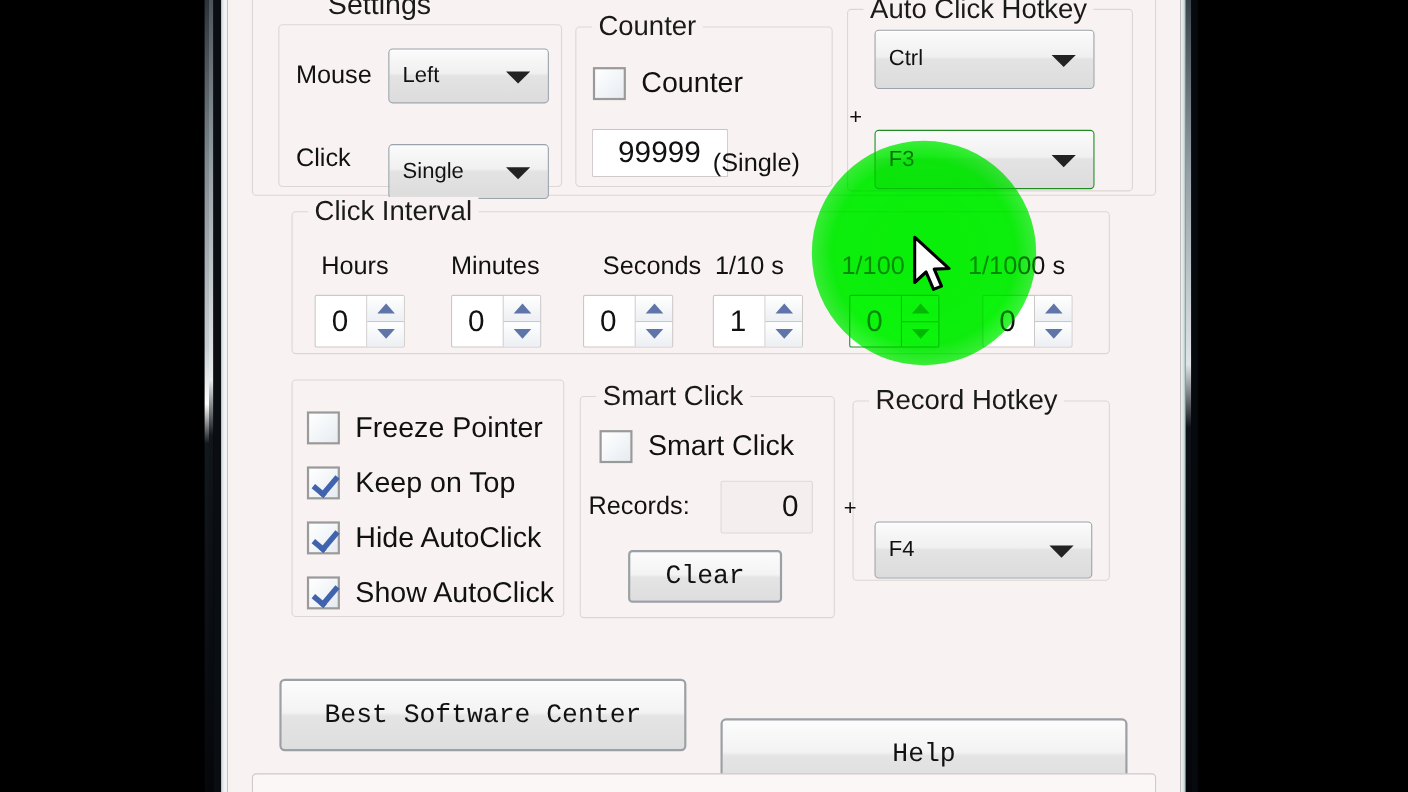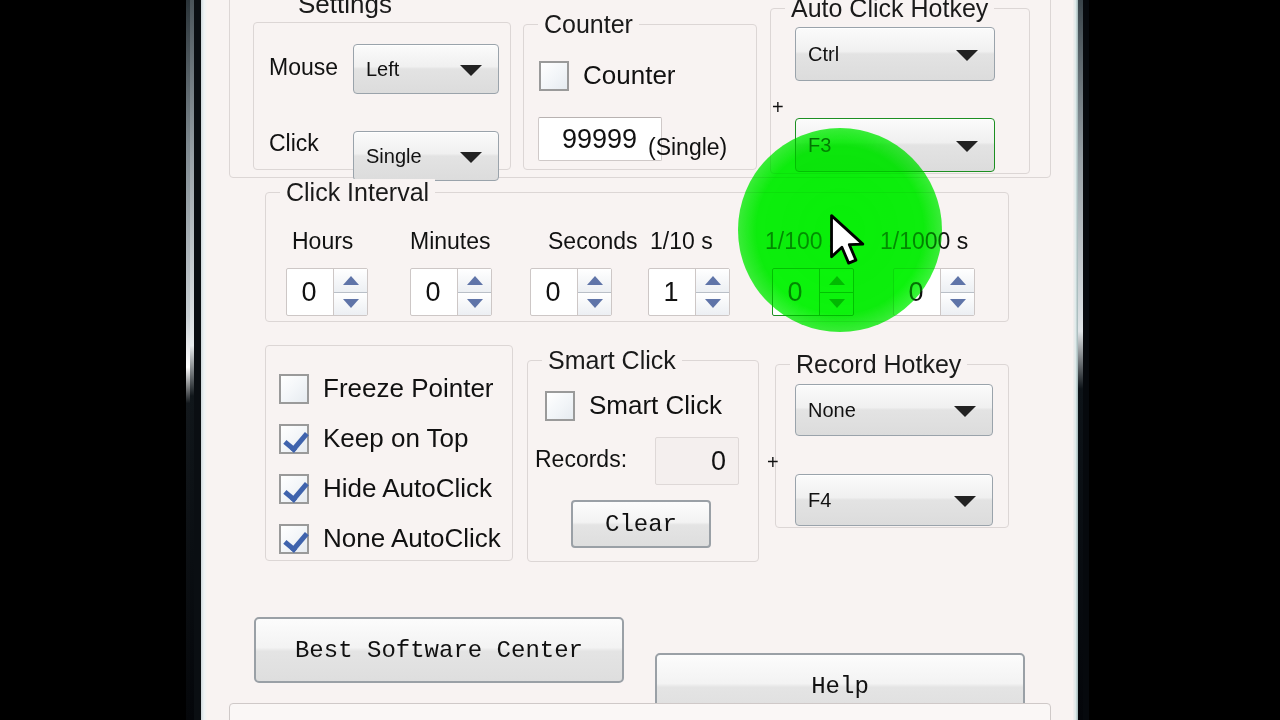--- a/index.html
+++ b/index.html
@@ -419,21 +419,21 @@
       <span class="cblabel">Keep on Top</span>
     </div>
 
     <div class="cbrow" style="left:72px; top:473px;">
       <span class="cbox checked"></span>
       <span class="cblabel">Hide AutoClick</span>
     </div>
 
     <div class="cbrow" style="left:72px; top:523px;">
       <span class="cbox checked"></span>
-      <span class="cblabel">None AutoClick</span>
+      <span class="cblabel">Show AutoClick</span>
     </div>
 
     <div class="group" style="left:320px; top:360px; width:232px; height:202px;">
       <div class="legend">Smart Click</div>
     </div>
 
     <div class="cbrow" style="left:338px; top:390px;">
       <span class="cbox"></span>
       <span class="cblabel">Smart Click</span>
     </div>
@@ -443,24 +443,20 @@
     <div class="readonly-box" style="left:448px; top:437px; width:84px; height:48px;">
       <span class="tval">0</span>
     </div>
 
     <div class="btn small" style="left:364px; top:500px; width:140px; height:48px;">Clear</div>
 
     <div class="group" style="left:568px; top:364px; width:234px; height:164px;">
       <div class="legend">Record Hotkey</div>
     </div>
 
-    <div class="combo" style="left:588px; top:384px; width:198px; height:52px;">
-      <span class="ctext">None</span>
-      <span class="arrow"></span>
-    </div>
 
     <div class="label" style="left:560px; top:451px; font-size:20px;">+</div>
 
     <div class="combo" style="left:588px; top:474px; width:198px; height:52px;">
       <span class="ctext">F4</span>
       <span class="arrow"></span>
     </div>
 
     <div class="btn" style="left:47px; top:617px; width:370px; height:66px;">Best Software Center</div>
 

